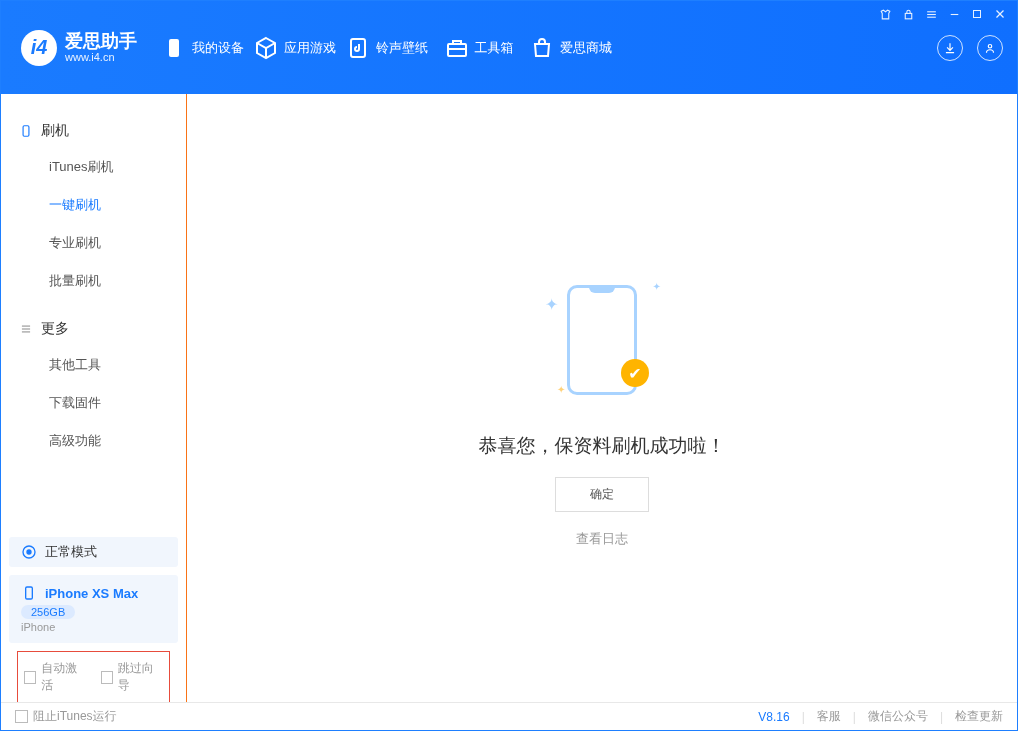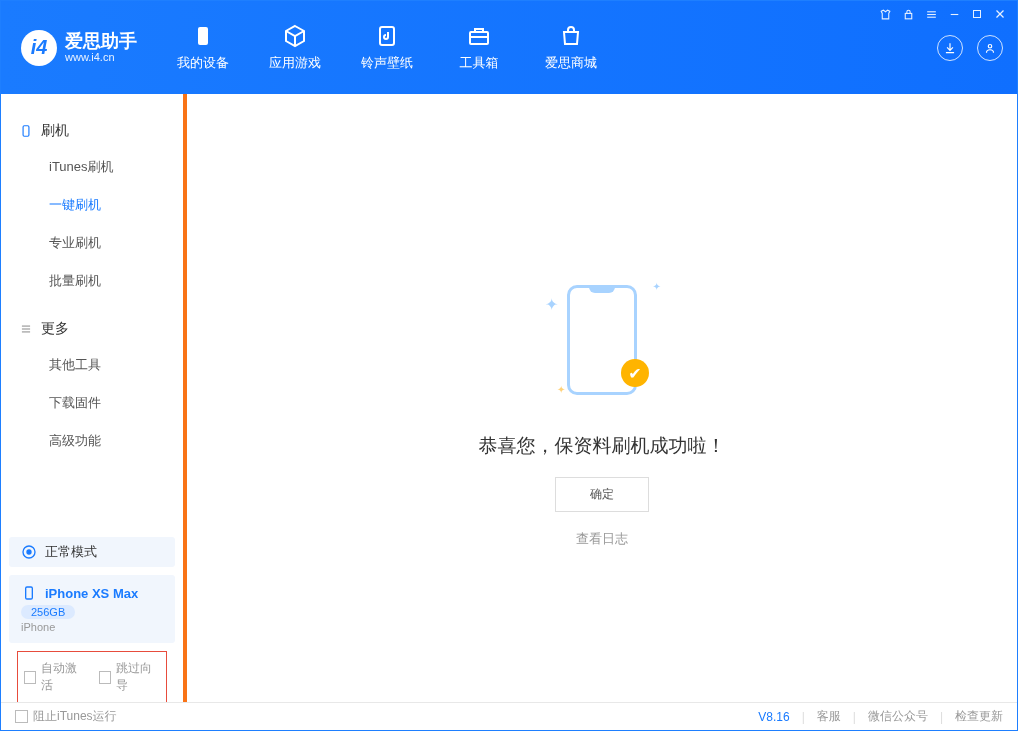--- a/index.html
+++ b/index.html
@@ -6,32 +6,32 @@
 body { width: 1018px; height: 731px; border: 1px solid #1e7fff; background: #fff; position: relative; overflow: hidden; }
 
 .header { height: 93px; background: linear-gradient(90deg, #1a7bff 0%, #0f6fff 100%); display: flex; align-items: center; color: #fff; }
 .logo-area { display: flex; align-items: center; padding: 0 20px; }
 .logo-icon { width: 36px; height: 36px; background: #fff; border-radius: 50%; display: flex; align-items: center; justify-content: center; color: #1a7bff; font-weight: bold; font-size: 20px; margin-right: 8px; font-style: italic; }
 .logo-text { line-height: 1.1; }
 .logo-main { font-size: 18px; font-weight: bold; }
 .logo-sub { font-size: 11px; opacity: 0.9; }
 
 .tabs { display: flex; height: 100%; }
-.tab { width: 92px; display: flex; flex-direction: column; align-items: center; justify-content: center; cursor: pointer; color: #fff; font-size: 13px; gap: 6px; }
+.tab { width: 92px; display: flex; flex-direction: row; align-items: center; justify-content: center; cursor: pointer; color: #fff; font-size: 13px; gap: 6px; }
 .tab.active { background: rgba(255,255,255,0.15); }
 .tab-icon { width: 24px; height: 24px; }
 
 .header-right { margin-left: auto; display: flex; align-items: center; gap: 14px; padding-right: 14px; }
 .hr-btn { width: 26px; height: 26px; border: 1.5px solid rgba(255,255,255,0.8); border-radius: 50%; display: flex; align-items: center; justify-content: center; color: #fff; cursor: pointer; }
 
 .window-controls { position: absolute; top: 6px; right: 10px; display: flex; gap: 10px; color: #fff; font-size: 12px; align-items: center; }
 .wc-item { cursor: pointer; opacity: 0.9; display: flex; align-items: center; }
 
 .body-area { display: flex; height: calc(100% - 76px - 28px); }
-.sidebar { width: 186px; background: #fff; border-right: 4px solid #f97316; padding-top: 20px; display: flex; flex-direction: column; }
+.sidebar { width: 186px; background: #fff; border-right: 1px solid #f97316; padding-top: 20px; display: flex; flex-direction: column; }
 .side-group-title { display: flex; align-items: center; gap: 8px; padding: 8px 18px; color: #333; font-size: 14px; }
 .side-group-icon { width: 14px; height: 14px; }
 .side-item { padding: 10px 18px 10px 48px; font-size: 13px; color: #555; cursor: pointer; }
 .side-item.active { color: #1a7bff; }
 
 .sidebar-bottom { margin-top: auto; padding: 8px; }
 .mode-card { background: #f1f6fd; border-radius: 3px; padding: 6px 12px; display: flex; align-items: center; gap: 8px; margin-bottom: 8px; font-size: 13px; color: #333; }
 .device-card { background: #f1f6fd; border-radius: 3px; padding: 10px 12px; font-size: 13px; color: #333; }
 .device-name { font-weight: bold; color: #1a7bff; font-size: 13px; }
 .device-cap { display: inline-block; background: #dceaff; color: #1a7bff; border-radius: 10px; padding: 1px 10px; font-size: 11px; margin-top: 4px; }

